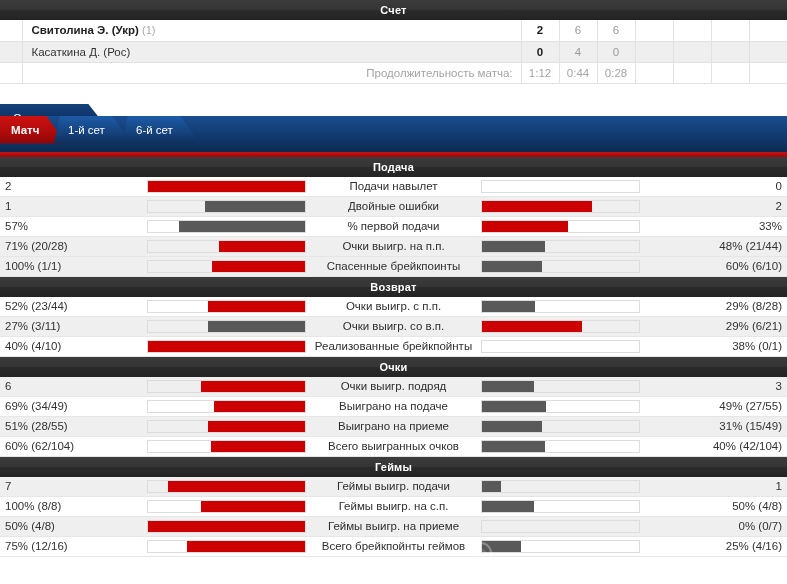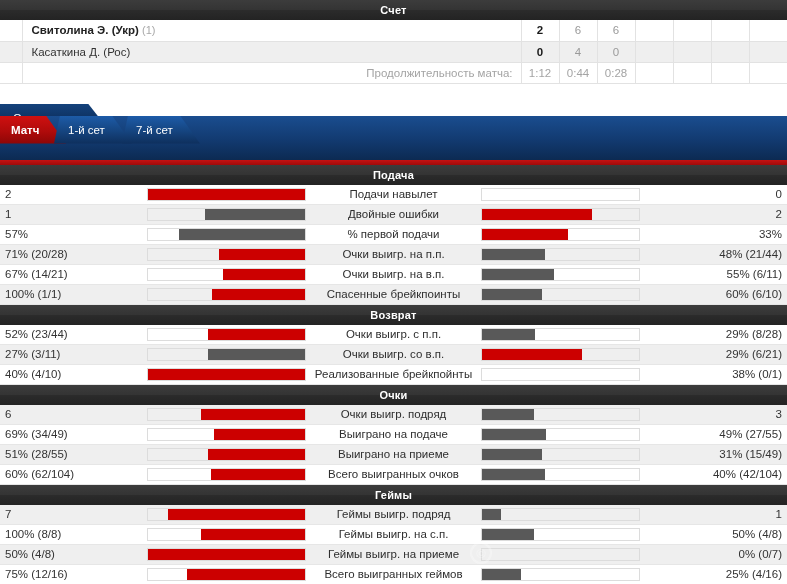--- a/index.html
+++ b/index.html
@@ -61,21 +61,21 @@
     height: 28px; width: 110px;
     background: linear-gradient(to bottom, #14427c 0%, #0e3161 55%, #0a2449 100%);
     color: #ffffff;
     font-size: 11.5px;
     display: flex; align-items: center;
     padding-left: 13px;
     clip-path: polygon(0 0, 88px 0, 110px 28px, 0 28px);
   }
   .tabstrip-sub {
     position: relative;
-    height: 44px;
+    height: 36px;
     background: linear-gradient(to bottom, #1a4d8f 0%, #123a70 55%, #0c2a52 100%);
   }
   .subtab {
     position: absolute; top: 0;
     height: 28px;
     color: #ffffff;
     font-size: 11.5px;
     display: flex; align-items: center;
     cursor: pointer;
   }
@@ -218,21 +218,21 @@
   </div>
 
   <div class="tabstrip-sub">
     <div class="subtab subtab-active">
       <span>Матч</span>
     </div>
     <div class="subtab subtab-i1">
       <span>1-й сет</span>
     </div>
     <div class="subtab subtab-i2">
-      <span>7-й сет</span>
+      <span>6-й сет</span>
     </div>
   </div>
   <div class="tab-underline"></div>
 
   <div id="stats-body">
       <div class="section-bar">
         <span>Подача</span>
       </div>
       <div class="stat-row row-a">
         <div class="val-left">2</div>
@@ -287,35 +287,20 @@
           </div>
         </div>
         <div class="label-cell">Очки выигр. на п.п.</div>
         <div class="bar-cell">
           <div class="bar-track bar-right">
             <div class="bar-fill" style="width: 40%; background: rgb(89, 89, 89);"></div>
           </div>
         </div>
         <div class="val-right">48% (21/44)</div>
       </div>
-      <div class="stat-row row-a">
-        <div class="val-left">67% (14/21)</div>
-        <div class="bar-cell">
-          <div class="bar-track bar-left">
-            <div class="bar-fill" style="width: 52%; background: rgb(204, 0, 0);"></div>
-          </div>
-        </div>
-        <div class="label-cell">Очки выигр. на в.п.</div>
-        <div class="bar-cell">
-          <div class="bar-track bar-right">
-            <div class="bar-fill" style="width: 46%; background: rgb(89, 89, 89);"></div>
-          </div>
-        </div>
-        <div class="val-right">55% (6/11)</div>
-      </div>
       <div class="stat-row row-b">
         <div class="val-left">100% (1/1)</div>
         <div class="bar-cell">
           <div class="bar-track bar-left">
             <div class="bar-fill" style="width: 59%; background: rgb(204, 0, 0);"></div>
           </div>
         </div>
         <div class="label-cell">Спасенные брейкпоинты</div>
         <div class="bar-cell">
           <div class="bar-track bar-right">
@@ -438,21 +423,21 @@
       <div class="section-bar">
         <span>Геймы</span>
       </div>
       <div class="stat-row row-b">
         <div class="val-left">7</div>
         <div class="bar-cell">
           <div class="bar-track bar-left">
             <div class="bar-fill" style="width: 87%; background: rgb(204, 0, 0);"></div>
           </div>
         </div>
-        <div class="label-cell">Геймы выигр. подряд</div>
+        <div class="label-cell">Геймы выигр. подачи</div>
         <div class="bar-cell">
           <div class="bar-track bar-right">
             <div class="bar-fill" style="width: 12%; background: rgb(89, 89, 89);"></div>
           </div>
         </div>
         <div class="val-right">1</div>
       </div>
       <div class="stat-row row-a">
         <div class="val-left">100% (8/8)</div>
         <div class="bar-cell">
@@ -483,21 +468,21 @@
         </div>
         <div class="val-right">0% (0/7)</div>
       </div>
       <div class="stat-row row-a">
         <div class="val-left">75% (12/16)</div>
         <div class="bar-cell">
           <div class="bar-track bar-left">
             <div class="bar-fill" style="width: 75%; background: rgb(204, 0, 0);"></div>
           </div>
         </div>
-        <div class="label-cell">Всего выигранных геймов</div>
+        <div class="label-cell">Всего брейкпойнты геймов</div>
         <div class="bar-cell">
           <div class="bar-track bar-right">
             <div class="bar-fill" style="width: 25%; background: rgb(89, 89, 89);"></div>
           </div>
         </div>
         <div class="val-right">25% (4/16)</div>
       </div>
     </div>
 
   <div class="watermark">

